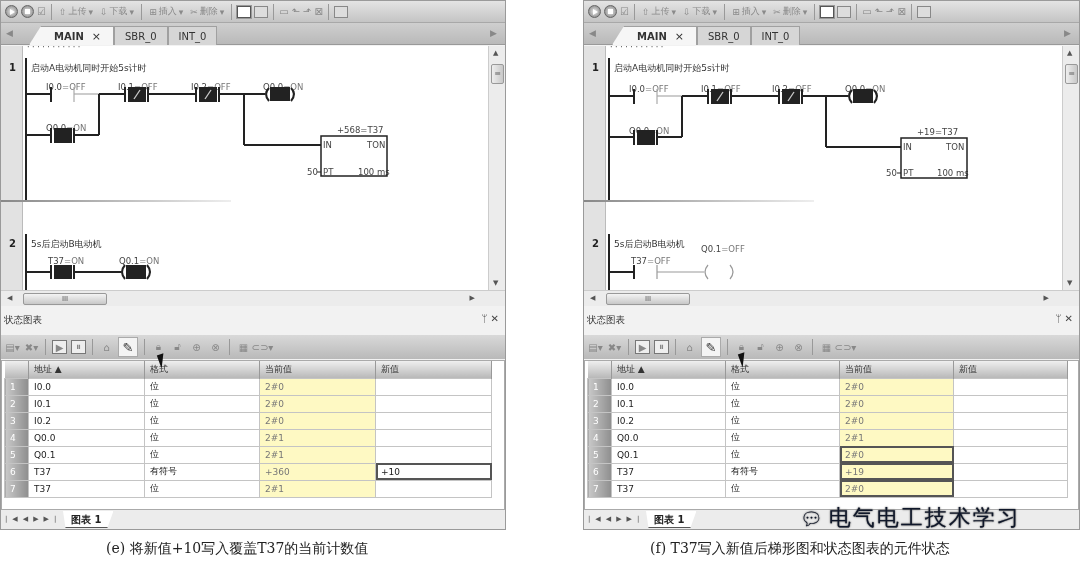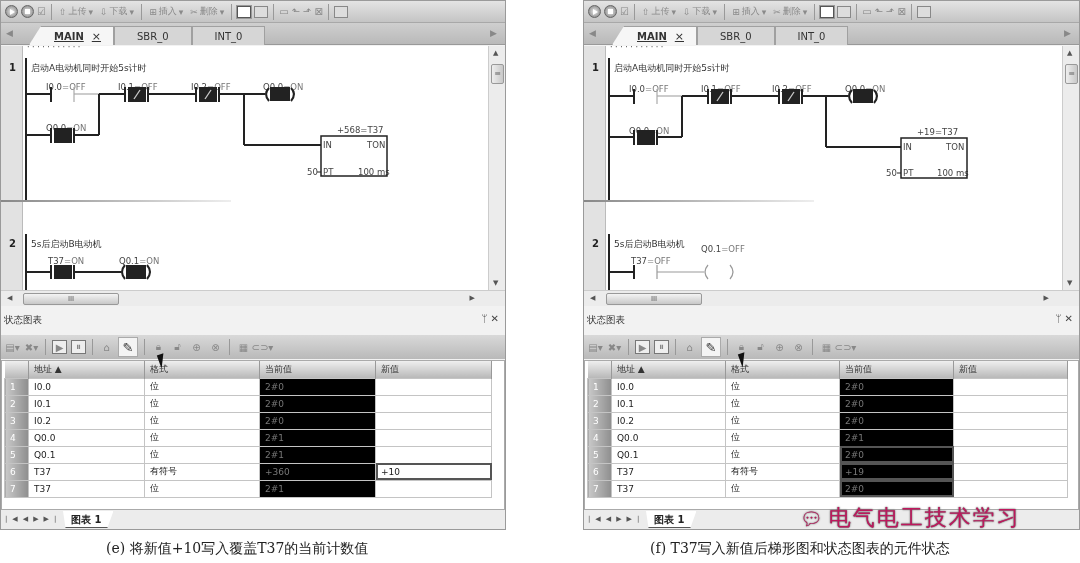--- a/index.html
+++ b/index.html
@@ -18,67 +18,67 @@
   .circle-btn.play::after { content: ""; border-left: 5px solid #fff; border-top: 3px solid transparent; border-bottom: 3px solid transparent; margin-left: 1px; }
   .circle-btn.stop::after { content: ""; width: 5px; height: 5px; background: #fff; }
   .sq-icon { width: 14px; height: 12px; border: 1px solid #888; background: #ddd; display: inline-block; }
   .sq-icon.active { background: #fff; border-color: #555; outline: 1px solid #999; }
   .glyph { font-size: 10px; color: #888; }
 
   
   .tabbar { height: 22px; background: linear-gradient(#cfcfcf,#b9b9b9); position: relative; border-bottom: 1px solid #999; }
   .tab-arrow { position: absolute; top: 5px; font-size: 9px; color: #888; }
   .tabs { position: absolute; left: 28px; top: 3px; display: flex; align-items: flex-end; height: 19px; }
-  .tab { height: 19px; padding: 0 22px; display: flex; align-items: center; font-size: 10px; color: #333; background: #d6d6d6; border: 1px solid #a0a0a0; border-bottom: none; }
-  .tab.active { background: #f6f6f6; font-weight: bold; padding: 0 12px 0 24px; clip-path: polygon(12px 0,100% 0,100% 100%,0 100%); text-decoration: underline; }
+  .tab { height: 19px; padding: 0 10px; display: flex; align-items: center; font-size: 10px; color: #333; background: #d6d6d6; border: 1px solid #a0a0a0; border-bottom: none; }
+  .tab.active { background: #f6f6f6; font-weight: bold; padding: 0 12px 0 24px; clip-path: polygon(12px 0,100% 0,100% 100%,0 100%); }
   .tab-close { margin-left: 8px; font-weight: normal; font-size: 11px; }
 
   
   .editor { position: absolute; top: 45px; left: 0; right: 0; height: 260px; background: #fff; }
   .gutter { position: absolute; left: 0; top: 0; bottom: 16px; width: 22px; background: #e2e2e2; border-right: 1px solid #bbb; }
   .net-num { position: absolute; left: 8px; font-size: 10px; font-weight: bold; }
   .prev-comment { position: absolute; left: 26px; top: 0; font-size: 8px; color: #555; height: 6px; overflow: hidden; line-height: 4px; }
   .net-comment { position: absolute; left: 30px; font-size: 9px; color: #333; }
   .rail { position: absolute; left: 24px; width: 2px; background: #222; }
   .net-sep { position: absolute; left: 0; width: 230px; height: 2px; background: linear-gradient(90deg,#888,#eee); }
   .ladder { position: absolute; left: 24px; top: 0; }
   .lbl { font-size: 8.5px; color: #444; position: absolute; white-space: nowrap; }
   .lbl .st { color: #777; }
   .vscroll { position: absolute; right: 0; top: 0; width: 17px; bottom: 16px; background: #ececec; border-left: 1px solid #ccc; }
   .vscroll .thumb { position: absolute; top: 18px; left: 2px; width: 13px; height: 20px; background: linear-gradient(90deg,#eee,#c8c8c8); border: 1px solid #999; border-radius: 2px; font-size: 8px; text-align: center; line-height: 18px; color: #666; }
   .vscroll .arr { position: absolute; left: 4px; font-size: 7px; color: #555; }
   .hscroll { position: absolute; left: 0; right: 0; bottom: 0; height: 16px; background: #ececec; border-top: 1px solid #ccc; }
-  .hscroll .thumb { position: absolute; left: 22px; top: 2px; width: 96px; height: 12px; background: linear-gradient(#f4f4f4,#c8c8c8); border: 1px solid #999; border-radius: 2px; text-align: center; font-size: 7px; color: #555; line-height: 10px; }
+  .hscroll .thumb { position: absolute; left: 22px; top: 2px; width: 84px; height: 12px; background: linear-gradient(#f4f4f4,#c8c8c8); border: 1px solid #999; border-radius: 2px; text-align: center; font-size: 7px; color: #555; line-height: 10px; }
   .hscroll .arr { position: absolute; top: 3px; font-size: 7px; color: #555; }
 
   
   .sc-title { position: absolute; top: 313px; left: 3px; font-size: 9.5px; color: #333; }
   .sc-pin { position: absolute; top: 312px; right: 6px; font-size: 10px; color: #444; }
   .sc-toolbar { position: absolute; top: 334px; left: 0; right: 0; height: 24px; background: linear-gradient(#d9d9d9,#b9b9b9); display: flex; align-items: center; padding-left: 4px; gap: 4px; }
   .sc-icon { width: 15px; height: 14px; display: inline-flex; align-items: center; justify-content: center; color: #888; font-size: 10px; }
   .sc-icon.boxed { border: 1px solid #777; background: #eee; }
   .sc-icon.pencil { width: 20px; height: 20px; background: #f4f4f4; border: 1px solid #aaa; color: #333; font-size: 13px; }
   .grid-wrap { position: absolute; top: 359px; left: 0; right: 0; height: 150px; background: #fff; border: 1px solid #aaa; }
   table.sc { border-collapse: collapse; position: absolute; top: 0; left: 2px; }
   table.sc th { height: 17px; background: linear-gradient(#efefef,#b8b8b8); font-weight: normal; text-align: left; padding-left: 5px; font-size: 9px; color: #333; border-right: 1px solid #999; }
   table.sc td { height: 17px; border: 1px solid #c4c4c4; padding-left: 5px; font-size: 9px; }
   td.rownum { background: linear-gradient(90deg,#c9c9c9,#8e8e8e); color: #fff; width: 24px; padding-left: 3px; }
-  td.cur { background: #000000; color: #777; padding-left: 18px; }
+  td.cur { background: #fef9c3; color: #777; padding-left: 18px; }
   td.newv.edit { outline: 2px solid #555; outline-offset: -2px; }
   td.cur.hl { outline: 2px solid #555; outline-offset: -2px; }
   .sheet-tabs { position: absolute; top: 509px; left: 0; right: 0; height: 21px; background: #ececec; }
   .sheet-nav { position: absolute; left: 4px; top: 5px; font-size: 7px; color: #555; letter-spacing: 5px; }
   .sheet-tab { position: absolute; left: 62px; top: 1px; height: 17px; padding: 0 12px 0 8px; background: #fff; font-weight: bold; font-size: 10px; line-height: 17px; clip-path: polygon(0 0,100% 0,88% 100%,5% 100%); border-bottom: 1px solid #555; }
 
   
   .tooltip { position: absolute; left: 158px; top: 371px; width: 90px; height: 42px; background: #f6f6f6; border: 1px solid #aaa; border-radius: 2px; box-shadow: 1px 1px 2px #999; padding: 3px 4px; font-size: 9.5px; line-height: 18px; color: #222; }
   .cursor { position: absolute; width: 0; height: 0; border-left: 7px solid #111; border-top: 0; border-bottom: 14px solid transparent; transform: rotate(-20deg); }
 
   .caption { position: absolute; top: 540px; font-family: "DejaVu Serif", serif; font-size: 14px; color: #222; }
-  .watermark { position: absolute; left: 800px; top: 503px; font-size: 22px; color: #be185d; text-shadow: 0 0 2px #666, 0 0 1px #666; letter-spacing: 2px; }
+  .watermark { position: absolute; left: 800px; top: 503px; font-size: 22px; color: #0f172a; text-shadow: 0 0 2px #666, 0 0 1px #666; letter-spacing: 2px; }
   .watermark .bubble { font-size: 18px; margin-right: 4px; }
 </style>
 </head>
 <body>
 
 <div class="panel" id="panel-e">
   <div class="toolbar">
     <span class="circle-btn play"></span>
     <span class="circle-btn stop"></span>
     <span class="glyph">☑</span>

